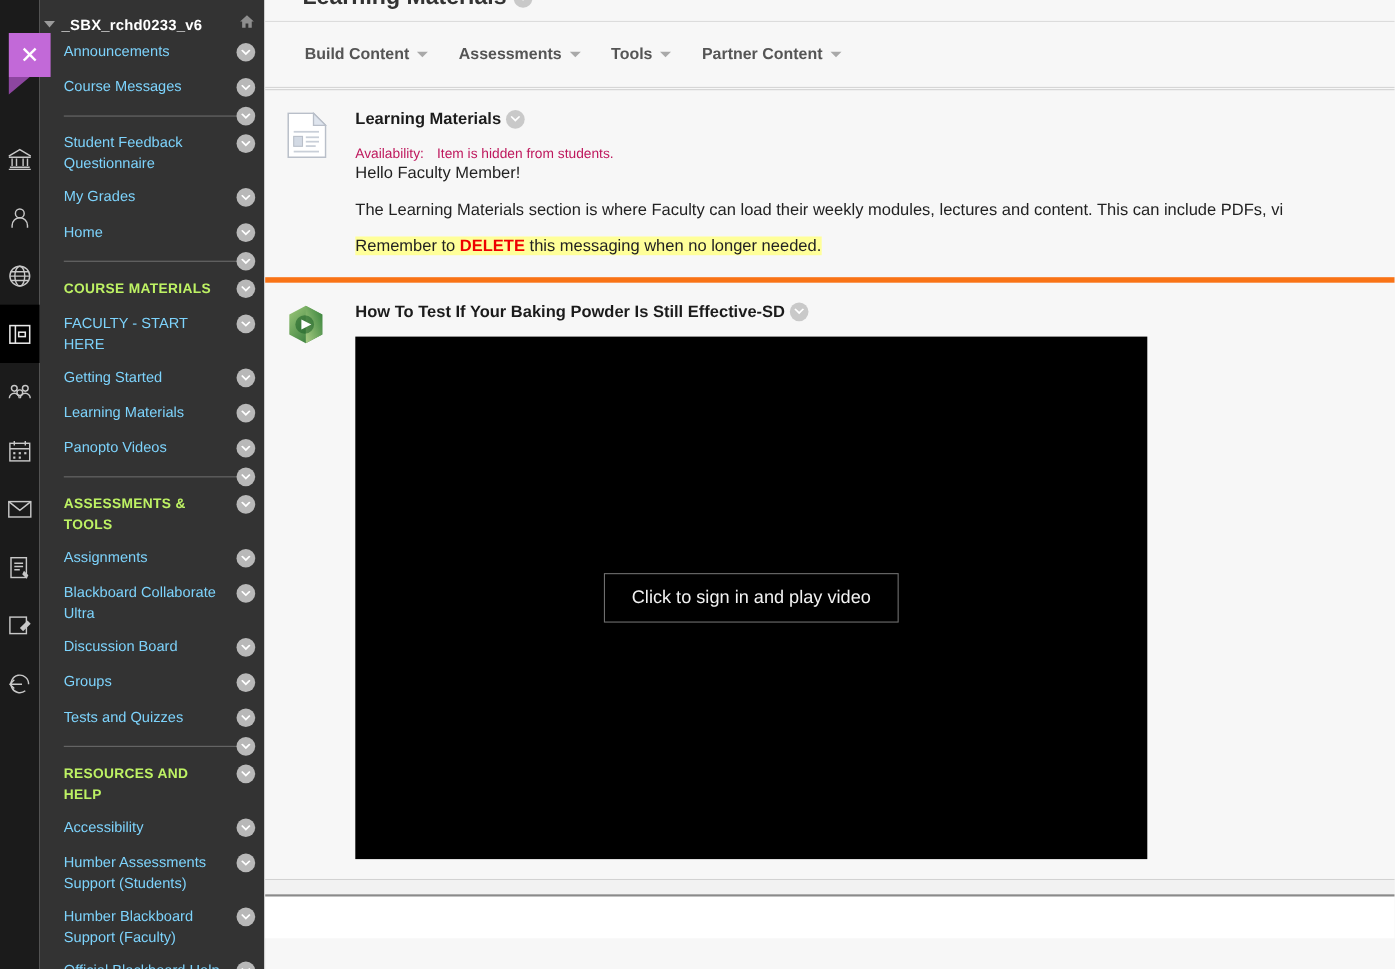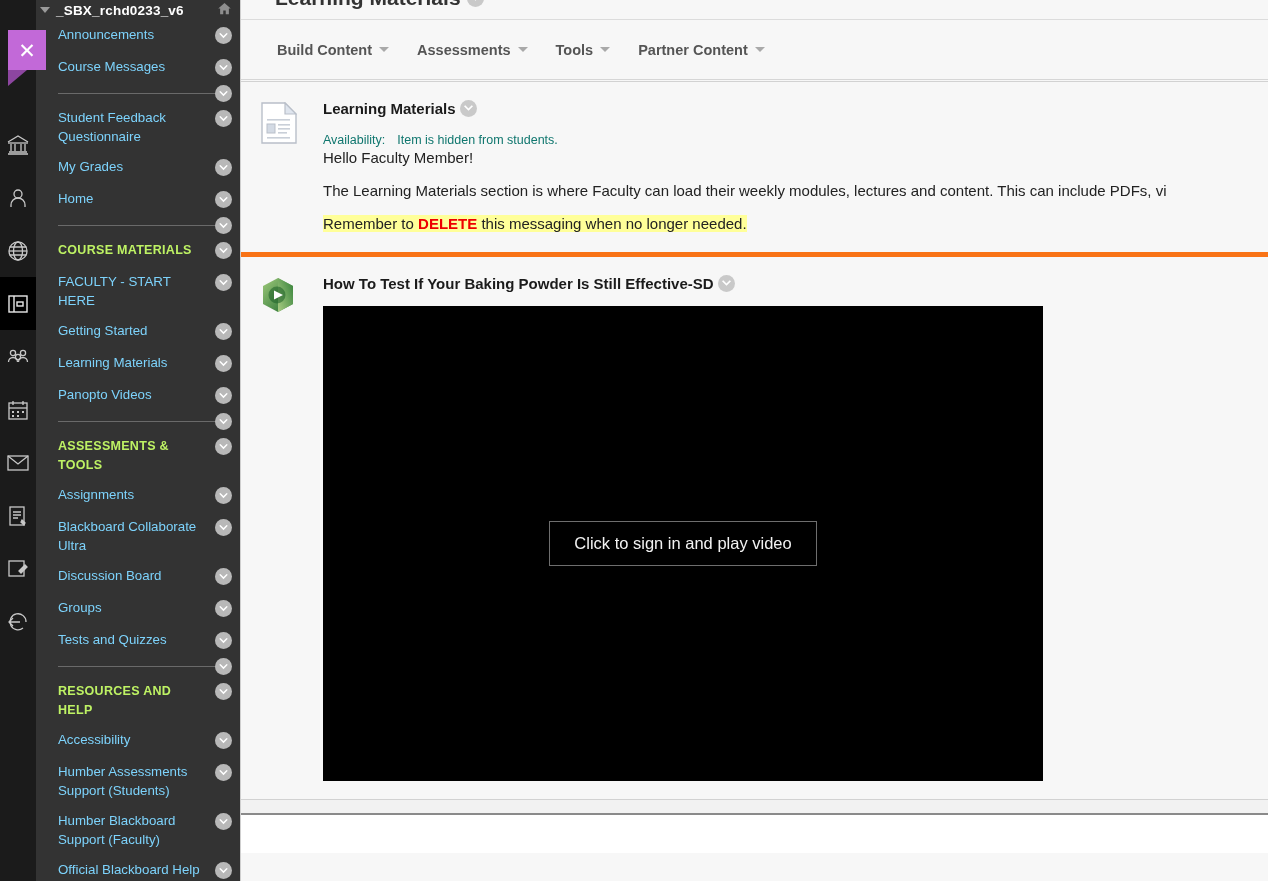--- a/index.html
+++ b/index.html
@@ -46,20 +46,21 @@
     width: 204px; min-width: 204px; height: 881px;
     background: #333333;
     position: relative;
     overflow: hidden;
     padding-top: 0;
   }
   .cm-header {
     display: flex; align-items: center;
     height: 20px; padding: 0 8px 0 4px;
     color: #ffffff;
+    margin-top: 12px;
   }
   .cm-caret {
     width: 0; height: 0; margin-right: 6px;
     border-left: 5px solid transparent;
     border-right: 5px solid transparent;
     border-top: 6px solid #9a9a9a;
   }
   .cm-title { font-size: 13.5px; font-weight: bold; letter-spacing: .2px; flex: 1; }
   .cm-home { color: #8e8e8e; }
 
@@ -141,21 +142,21 @@
   .item-block.first { border-top: 1px solid #d2d2d2; }
   .item-inner { display: flex; gap: 24px; padding-left: 20px; }
   .item-icon { width: 38px; min-width: 38px; padding-top: 2px; }
   .item-body { flex: 1; min-width: 0; }
   .item-head {
     display: flex; align-items: center;
     font-size: 15px; font-weight: bold; color: #1b1b1b;
   }
   .item-head .title-chev { margin-left: 4px; }
   .availability {
-    margin-top: 16px; font-size: 12.5px; color: #0f766e;
+    margin-top: 16px; font-size: 12.5px; color: #be185d;
     display: flex; gap: 12px;
   }
   .item-text { font-size: 15px; color: #222; line-height: 21px; }
   .item-text p { margin-top: 12px; white-space: nowrap; }
   .item-text p.tight { margin-top: 0px; }
   .hl { background: #ffff99; }
   .del { color: #ee0000; font-weight: bold; }
 
   .video-frame {
     width: 720px; height: 475px; background: #000000;

